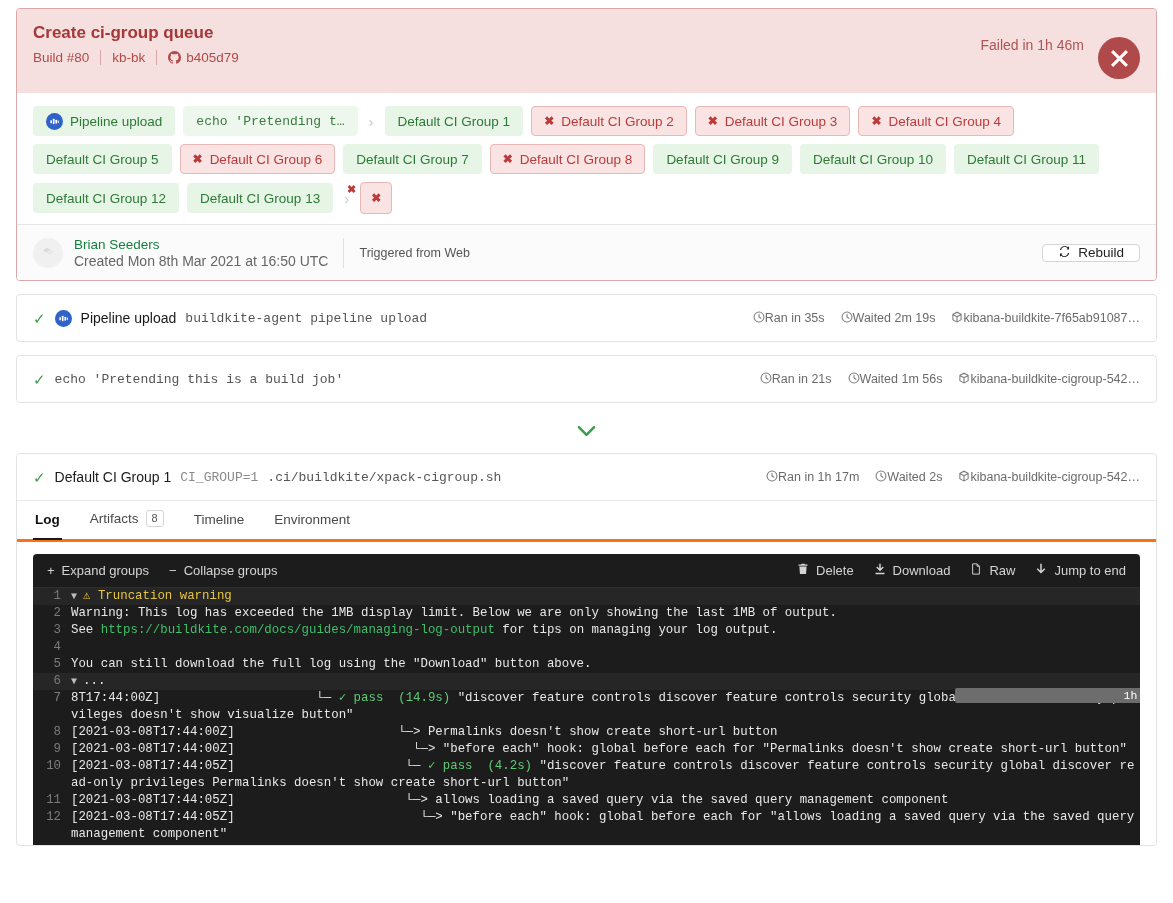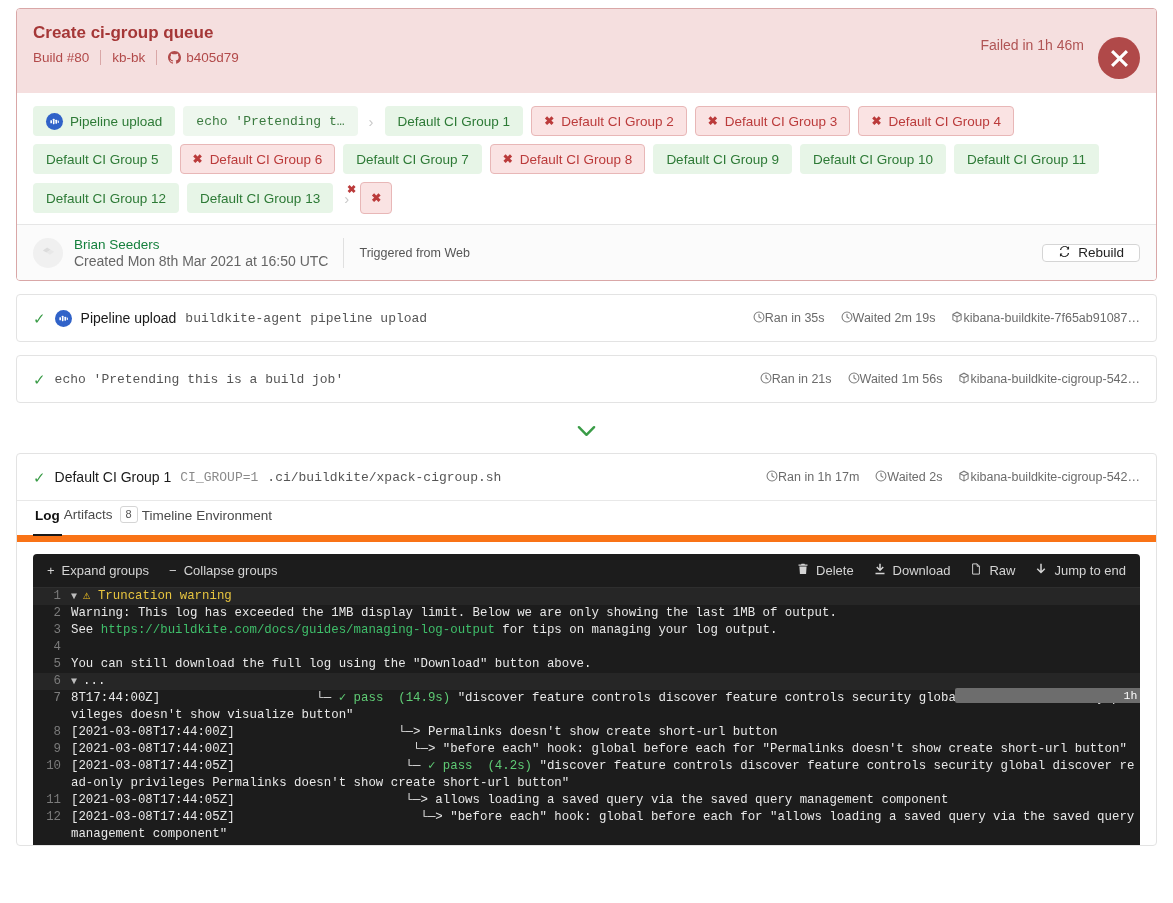--- a/index.html
+++ b/index.html
@@ -192,23 +192,24 @@
   .divider-chevron {
     display: flex; justify-content: center;
     padding: 22px 0 16px 0;
   }
   .divider-chevron svg { width: 19px; height: 12px; }
 
   
   .tabs {
     display: flex;
     align-items: flex-end;
+    gap: 26px;
     padding: 0 16px;
     border-top: 1px solid #e8e8e8;
-    border-bottom: 7px solid #f97316;
+    border-bottom: 3px solid #f97316;
     height: 42px;
     margin-top: 0;
   }
   .tab {
     font-size: 13.5px;
     color: #4a4a4a;
     padding: 0 2px 11px 2px;
     display: inline-flex; align-items: center; gap: 7px;
     cursor: pointer;
     border-bottom: 2px solid transparent;

